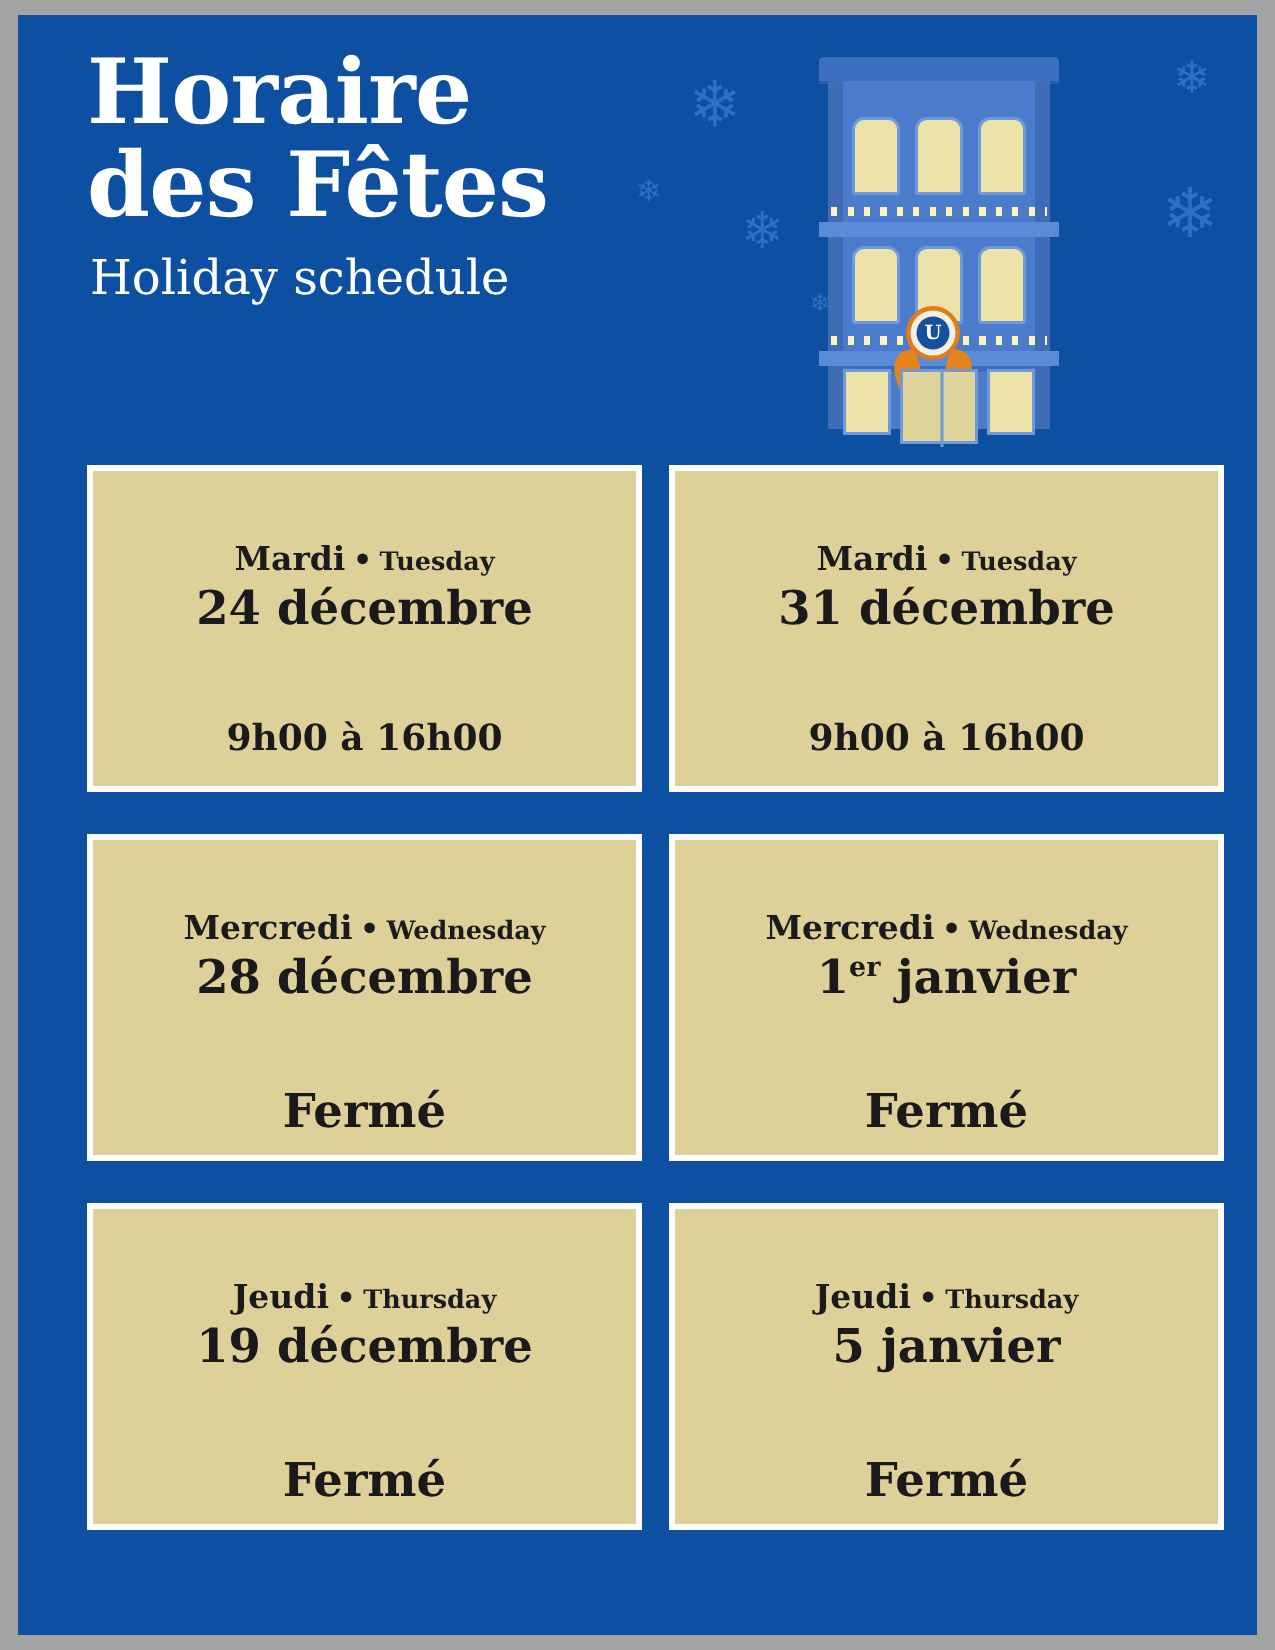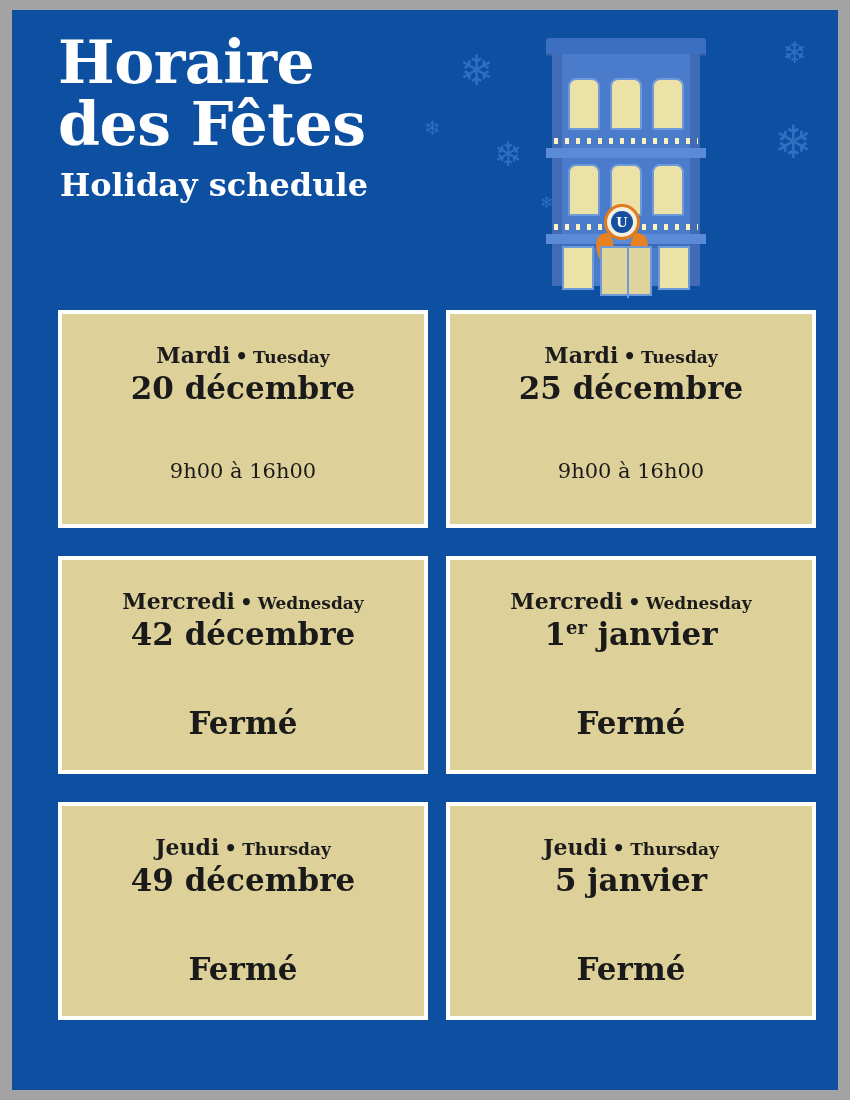--- a/index.html
+++ b/index.html
@@ -45,21 +45,21 @@
     font-family: "DejaVu Serif", serif;
     font-weight: bold;
     font-size: 60px;
     line-height: 1.03;
     letter-spacing: -0.5px;
     margin: 0;
     white-space: pre-line;
   }
   .title-en {
     font-family: "DejaVu Serif", serif;
-    font-weight: bold;
+    font-weight: normal;
     font-size: 32px;
     margin: 10px 0 0 2px;
     letter-spacing: 0px;
   }
 
   
   .snow {
     position: absolute;
     color: #2f6fc0;
     line-height: 1;
@@ -227,21 +227,21 @@
     row-gap: 28px;
   }
   .card {
     background: #ddd199;
     border: 4px solid #ffffff;
     box-sizing: border-box;
     height: 218px;
     display: flex;
     flex-direction: column;
     align-items: center;
-    padding-top: 28px;
+    padding-top: 46px;
     color: #1a1a1a;
   }
   .card-dayline {
     font-family: "DejaVu Serif", serif;
     font-size: 0;
     white-space: nowrap;
     margin-bottom: 2px;
   }
   .day-fr {
     font-family: "DejaVu Serif", serif;
@@ -267,22 +267,22 @@
     font-size: 31px;
     line-height: 1.1;
     margin-top: 1px;
   }
   .card-date sup {
     font-size: 18px;
     vertical-align: super;
   }
   .card-hours {
     font-family: "DejaVu Serif", serif;
-    font-weight: normal;
-    font-size: 21px;
+    font-weight: bold;
+    font-size: 24px;
     margin-top: 54px;
   }
   .card-hours.closed {
     font-weight: bold;
     font-size: 31px;
   }
 </style>
 </head>
 <body>
 
@@ -337,53 +337,53 @@
         </div>
       </div>
     </div>
 
     <div class="grid">
 
       <div class="card">
         <div class="card-dayline">
           <span class="day-fr">Mardi</span><span class="day-sep">•</span><span class="day-en">Tuesday</span>
         </div>
-        <div class="card-date">20 décembre</div>
+        <div class="card-date">24 décembre</div>
         <div class="card-hours">9h00 à 16h00</div>
       </div>
 
       <div class="card">
         <div class="card-dayline">
           <span class="day-fr">Mardi</span><span class="day-sep">•</span><span class="day-en">Tuesday</span>
         </div>
-        <div class="card-date">25 décembre</div>
+        <div class="card-date">31 décembre</div>
         <div class="card-hours">9h00 à 16h00</div>
       </div>
 
       <div class="card">
         <div class="card-dayline">
           <span class="day-fr">Mercredi</span><span class="day-sep">•</span><span class="day-en">Wednesday</span>
         </div>
-        <div class="card-date">42 décembre</div>
+        <div class="card-date">28 décembre</div>
         <div class="card-hours closed">Fermé</div>
       </div>
 
       <div class="card">
         <div class="card-dayline">
           <span class="day-fr">Mercredi</span><span class="day-sep">•</span><span class="day-en">Wednesday</span>
         </div>
         <div class="card-date"><span>1</span><sup>er</sup><span> janvier</span></div>
         <div class="card-hours closed">Fermé</div>
       </div>
 
       <div class="card">
         <div class="card-dayline">
           <span class="day-fr">Jeudi</span><span class="day-sep">•</span><span class="day-en">Thursday</span>
         </div>
-        <div class="card-date">49 décembre</div>
+        <div class="card-date">19 décembre</div>
         <div class="card-hours closed">Fermé</div>
       </div>
 
       <div class="card">
         <div class="card-dayline">
           <span class="day-fr">Jeudi</span><span class="day-sep">•</span><span class="day-en">Thursday</span>
         </div>
         <div class="card-date">5 janvier</div>
         <div class="card-hours closed">Fermé</div>
       </div>

